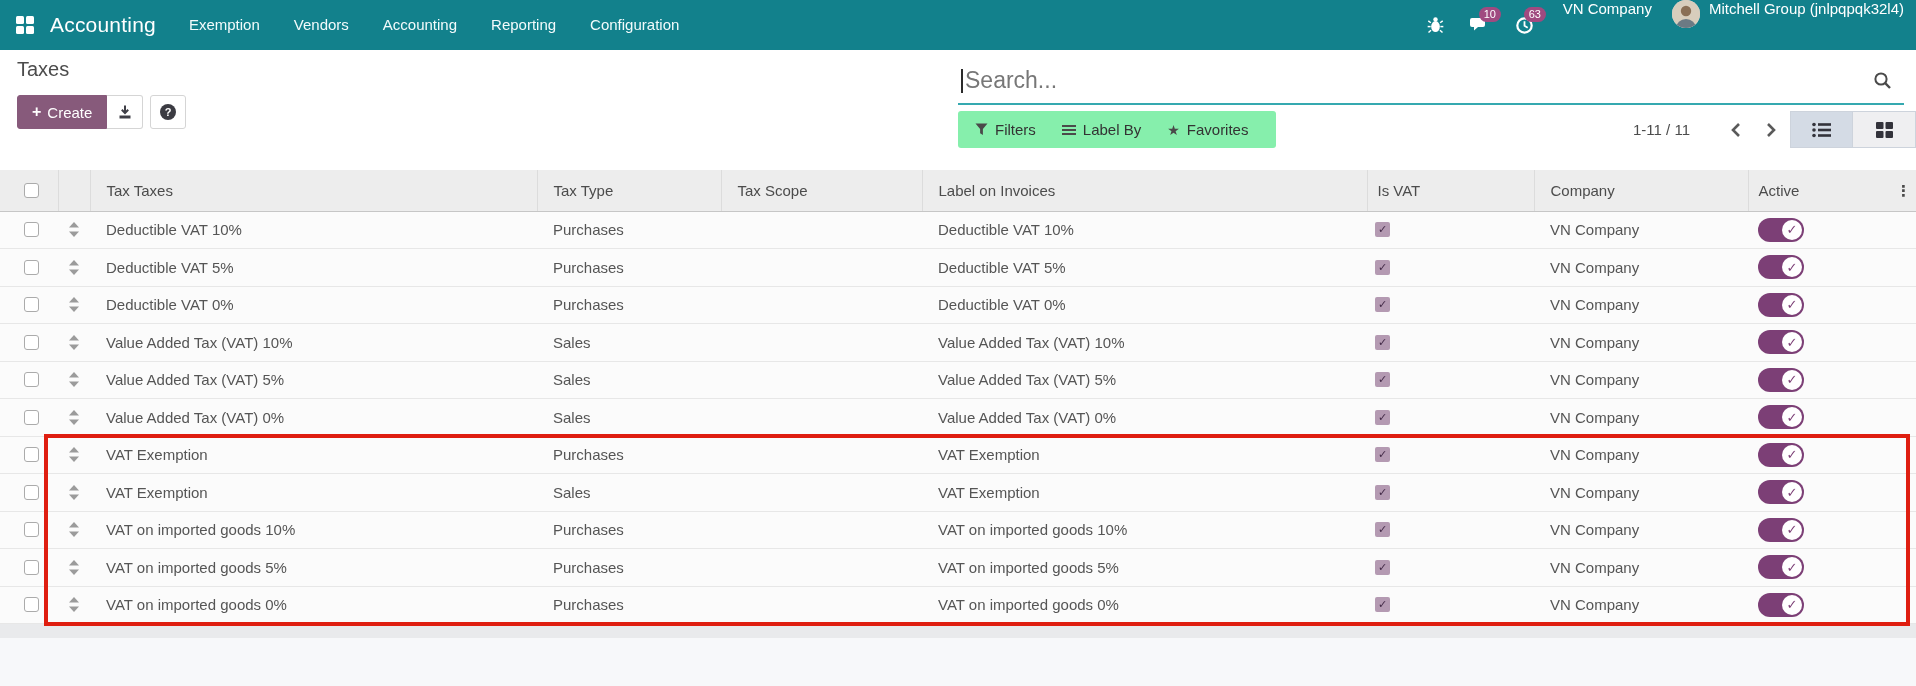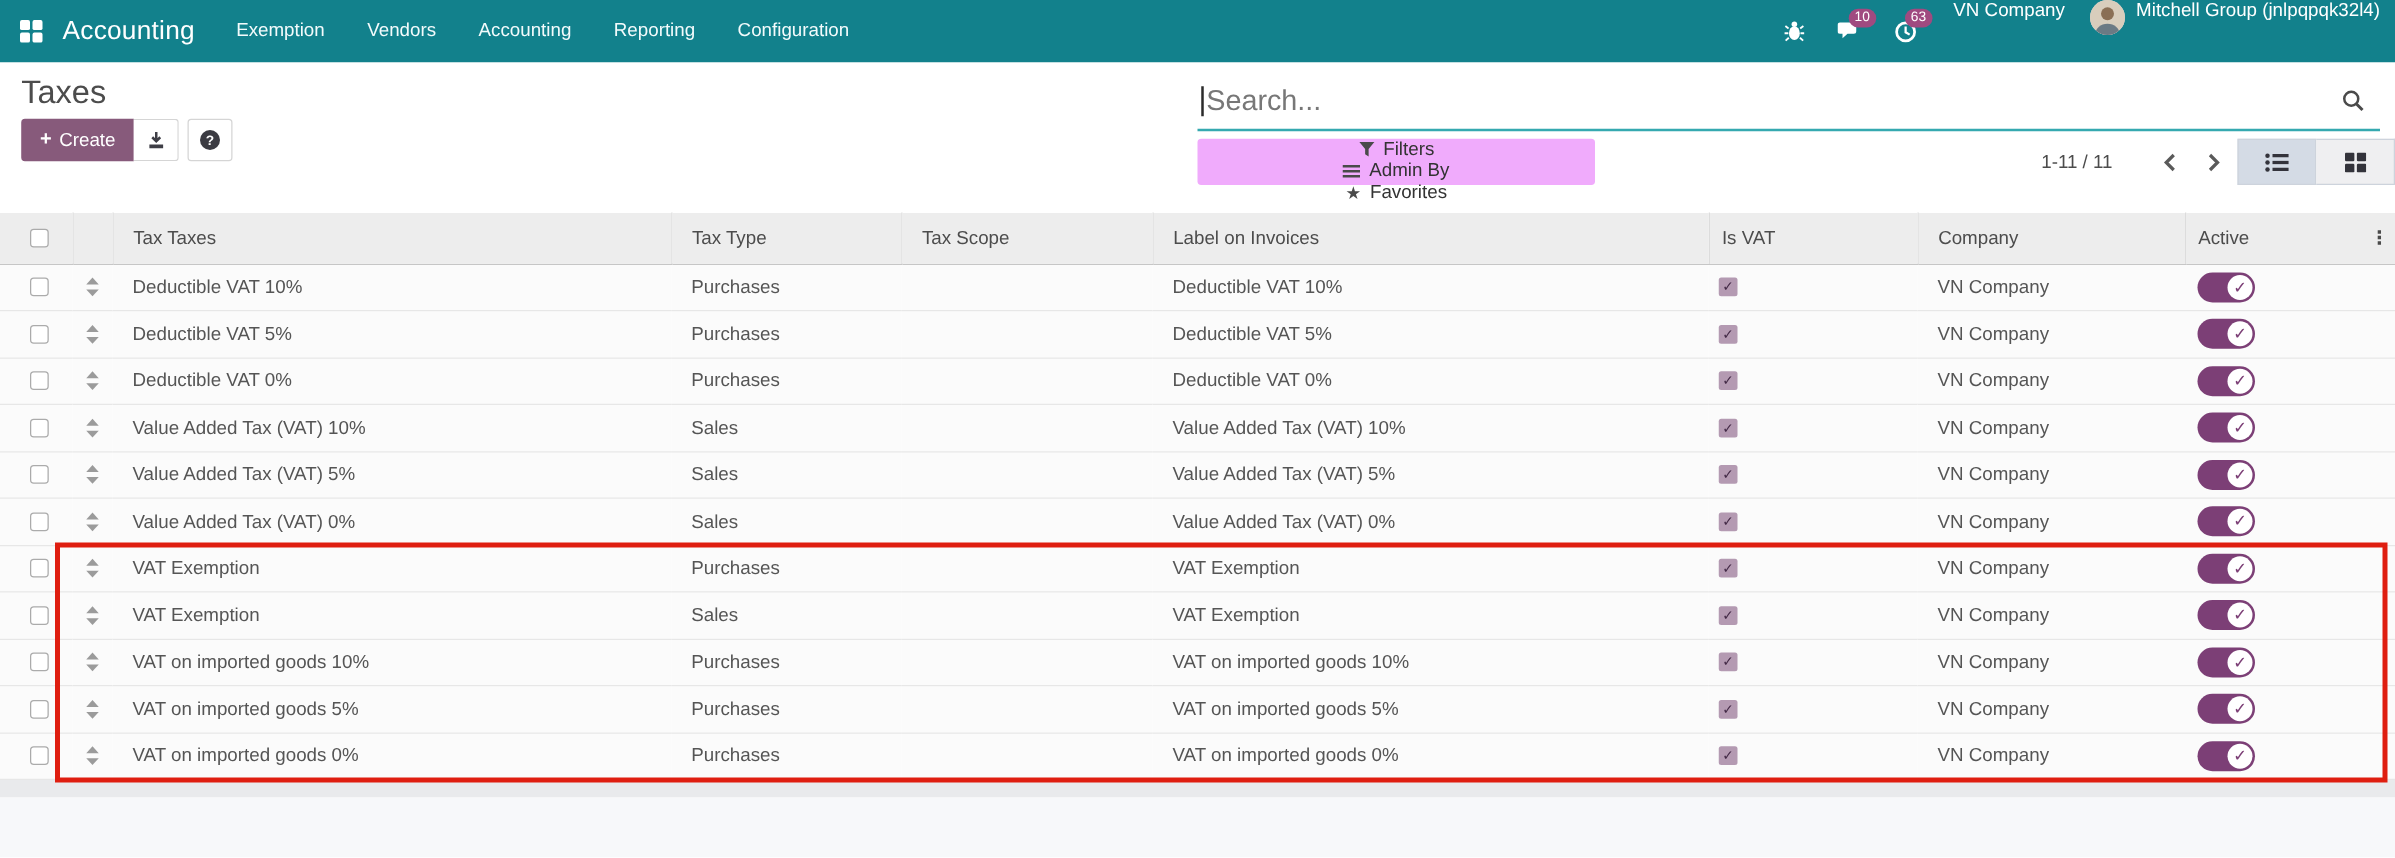--- a/index.html
+++ b/index.html
@@ -19,39 +19,39 @@
   .systray { margin-left:auto; display:flex; align-items:flex-start; height:50px; padding-right:12px; }
   .tray-icon { position:relative; padding:0 13px; height:50px; display:flex; align-items:center; cursor:pointer; }
   .badge { position:absolute; top:7px; left:22px; background:#a04a80; color:#fff;
     font-size:11px; line-height:15px; padding:0 5px; border-radius:9px; min-width:20px; text-align:center; }
   .company-name { margin:0 20px 0 16px; font-size:15px; white-space:nowrap; }
   .avatar { width:28px; height:28px; border-radius:50%; overflow:hidden; background:#cfd4d8; flex:0 0 auto; }
   .user-name { margin-left:9px; font-size:15px; white-space:nowrap; }
 
   
   .control-panel { position:absolute; top:50px; left:0; width:1916px; height:120px; background:#fff; }
-  .page-title { position:absolute; left:17px; top:8px; font-size:26px; font-weight:400; color:#4c4c4c; }
+  .page-title { position:absolute; left:17px; top:8px; font-size:20px; font-weight:400; color:#4c4c4c; }
   .cp-buttons { position:absolute; left:17px; top:45px; display:flex; align-items:stretch; height:34px; }
   .btn { border:1px solid #d5d5d5; background:#fff; display:flex; align-items:center; justify-content:center;
     font-size:15px; cursor:pointer; }
   .btn-create { background:#875a7b; border-color:#875a7b; color:#fff; padding:0 14px; border-radius:3px 0 0 3px; font-weight:500; }
   .btn-create .plus { font-weight:700; margin-right:6px; font-size:16px; }
   .btn-download { width:36px; border-left:none; border-radius:0 3px 3px 0; }
   .btn-help { width:36px; margin-left:7px; border-radius:3px; }
 
   .search-wrap { position:absolute; left:958px; top:8px; width:946px; height:47px;
     border-bottom:2px solid #35a9b0; display:flex; align-items:center; }
   .search-caret { position:absolute; left:3px; top:11px; width:1.5px; height:24px; background:#2b2b2b; }
   .search-input { flex:1; border:none; outline:none; font-size:23px; color:#333; padding:0 30px 0 7px;
     font-family:"Liberation Sans","DejaVu Sans",sans-serif; background:transparent; }
   .search-input::placeholder { color:#777; opacity:1; }
   .search-icon { position:absolute; right:12px; top:13px; cursor:pointer; }
 
-  .filter-bar { position:absolute; left:958px; top:61px; width:318px; height:37px; background:#f0abfc;
-    border-radius:3px; display:flex; align-items:center; padding:0 4px;flex-direction:column; }
+  .filter-bar { position:absolute; left:958px; top:61px; width:318px; height:37px; background:#86efac;
+    border-radius:3px; display:flex; align-items:center; padding:0 4px; }
   .fb-btn { display:flex; align-items:center; padding:0 13px; height:37px; font-size:15px; color:#333; cursor:pointer; white-space:nowrap; }
   .fb-btn svg, .fb-btn .star { margin-right:7px; }
   .star { color:#4a4a4a; font-size:14px; line-height:14px; }
 
   .pager-text { position:absolute; left:1633px; top:61px; height:37px; line-height:37px; font-size:15px; color:#4c4c4c; }
   .pager-prev, .pager-next { position:absolute; top:61px; width:34px; height:37px; display:flex; align-items:center; justify-content:center; cursor:pointer; }
   .pager-prev { left:1718px; } .pager-next { left:1754px; }
   .view-switcher { position:absolute; left:1790px; top:61px; display:flex; height:37px; }
   .vs-btn { width:63px; height:37px; display:flex; align-items:center; justify-content:center;
     border:1px solid #cdd3dc; cursor:pointer; background:#efeff1; }
@@ -182,21 +182,21 @@
         <path d="M0.5 0.5 h12 l-4.6 5.6 v6 l-2.8 -1.8 v-4.2 z" fill="#4a4a4a"></path>
       </svg>
       <span>Filters</span>
     </div>
     <div class="fb-btn">
       <svg width="14" height="12" viewBox="0 0 14 12">
         <rect x="0" y="1" width="14" height="2" fill="#4a4a4a"></rect>
         <rect x="0" y="5" width="14" height="2" fill="#4a4a4a"></rect>
         <rect x="0" y="9" width="14" height="2" fill="#4a4a4a"></rect>
       </svg>
-      <span>Admin By</span>
+      <span>Label By</span>
     </div>
     <div class="fb-btn">
       <span class="star">★</span>
       <span>Favorites</span>
     </div>
   </div>
 
   <div class="pager-text">1-11 / 11</div>
   <div class="pager-prev">
     <svg width="11" height="16" viewBox="0 0 11 16">

